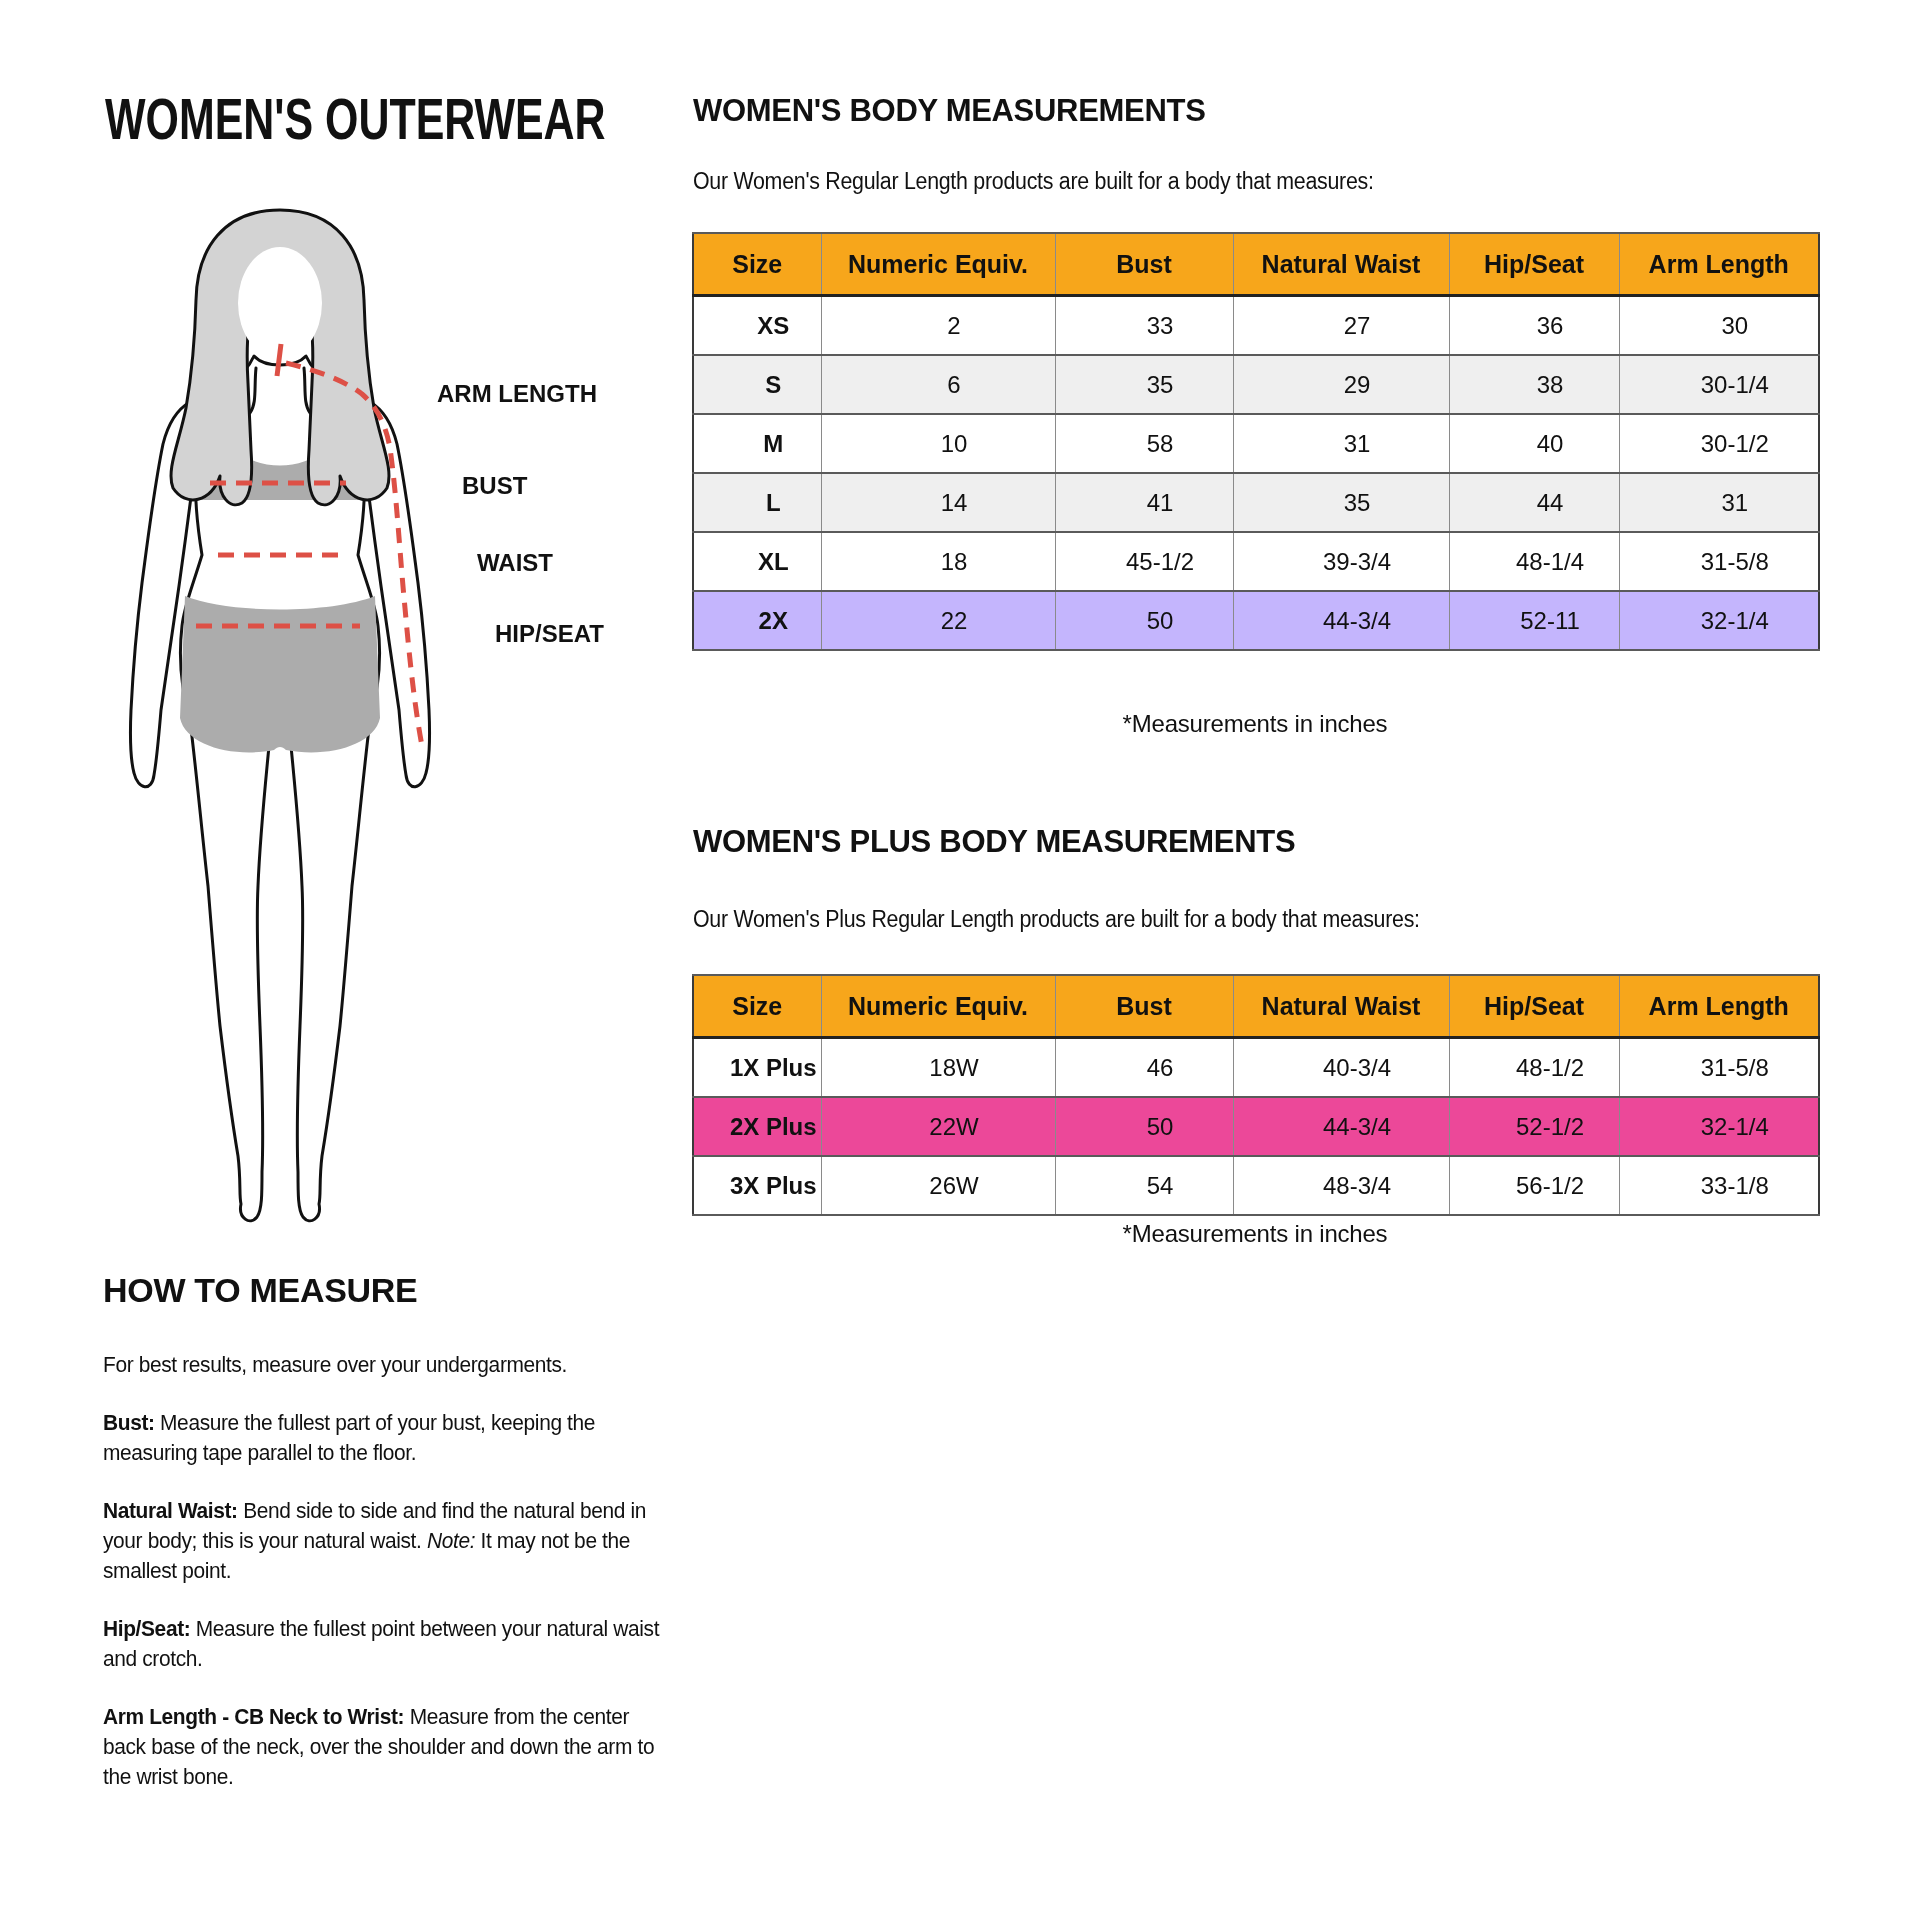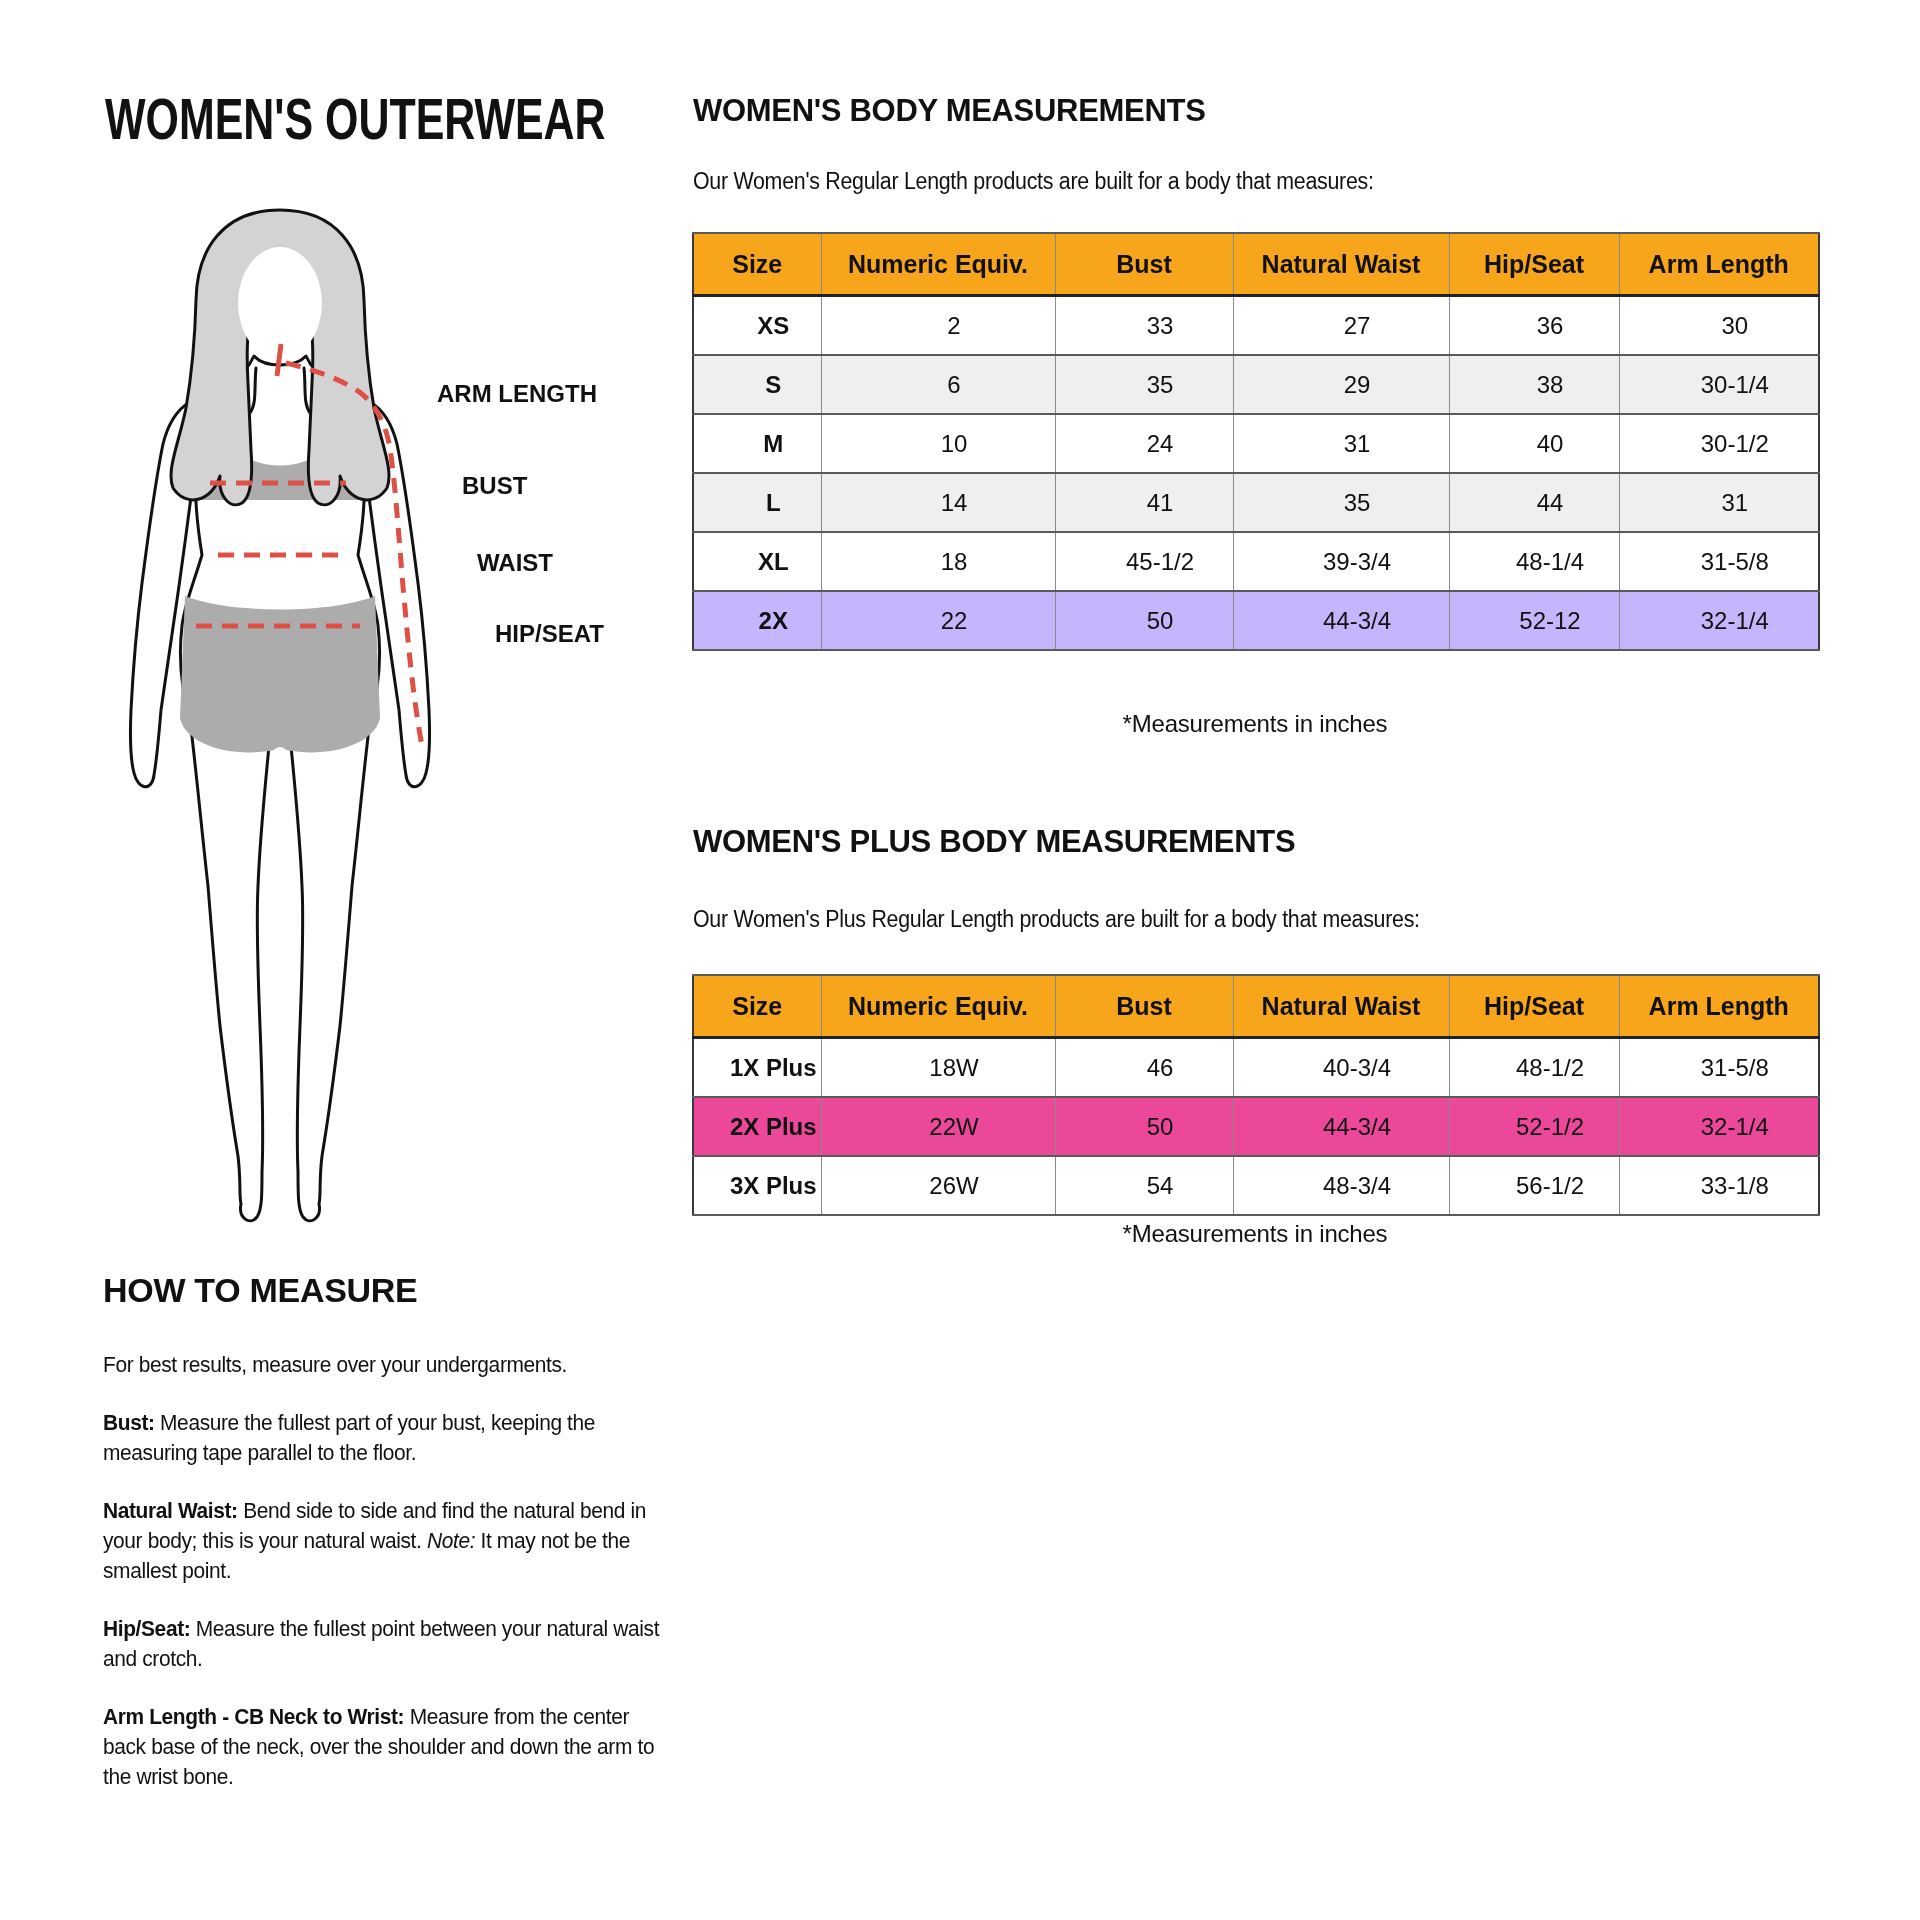--- a/index.html
+++ b/index.html
@@ -198,21 +198,21 @@
             <th>S</th>
             <td>6</td>
             <td>35</td>
             <td>29</td>
             <td>38</td>
             <td>30-1/4</td>
           </tr>
           <tr>
             <th>M</th>
             <td>10</td>
-            <td>24</td>
+            <td>58</td>
             <td>31</td>
             <td>40</td>
             <td>30-1/2</td>
           </tr>
           <tr style="background: rgb(239, 239, 239);">
             <th>L</th>
             <td>14</td>
             <td>41</td>
             <td>35</td>
             <td>44</td>
@@ -224,21 +224,21 @@
             <td>45-1/2</td>
             <td>39-3/4</td>
             <td>48-1/4</td>
             <td>31-5/8</td>
           </tr>
           <tr style="background: #c4b5fd;">
             <th>2X</th>
             <td>22</td>
             <td>50</td>
             <td>44-3/4</td>
-            <td>52-12</td>
+            <td>52-11</td>
             <td>32-1/4</td>
           </tr>
         </tbody>
     </table>
   </div>
   <div class="abs footnote" style="left:692px;top:710px;width:1126px;">*Measurements in inches</div>
 
   <div class="abs h2" style="left:693px;top:826px;">WOMEN'S PLUS BODY MEASUREMENTS</div>
   <div class="abs subtitle" style="left:693px;top:906px;">Our Women's Plus Regular Length products are built for a body that measures:</div>
 

